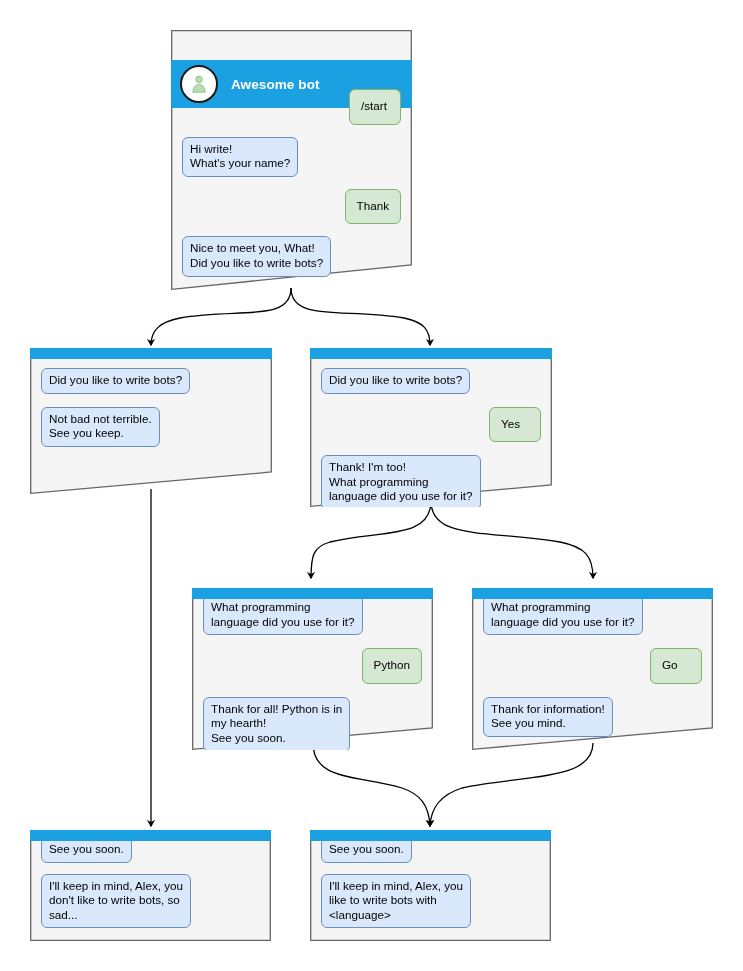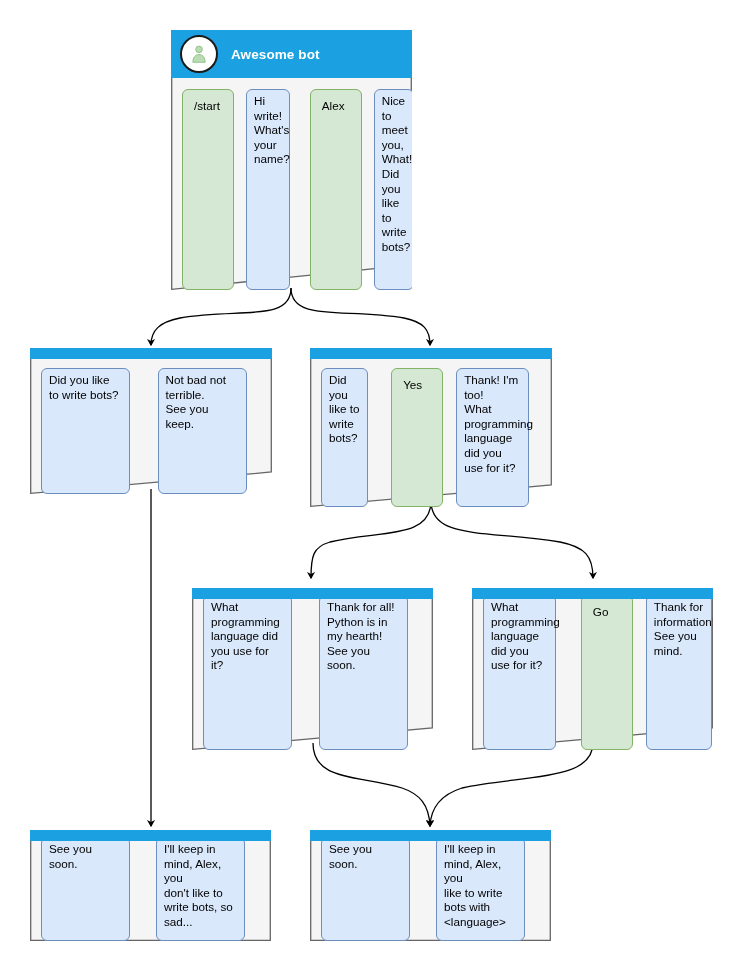--- a/index.html
+++ b/index.html
@@ -52,20 +52,21 @@
     top: 0;
     width: 100%;
     background: #1ba1e2;
     display: flex;
     align-items: center;
     box-sizing: border-box;
   }
   .node.root .node-header {
     height: 48px;
     padding-left: 9px;
+    margin-top: 30px;
   }
   .node.plain .node-header {
     height: 11px;
   }
   .node-title {
     color: #ffffff;
     font-size: 13.5px;
     font-weight: bold;
     margin-left: 13px;
     letter-spacing: .1px;
@@ -85,20 +86,21 @@
   }
 
   
   .chat {
     position: absolute;
     left: 0;
     width: 100%;
     box-sizing: border-box;
     padding: 0 11px;
     display: flex;
+    flex-direction: column;
   }
   .node.root .chat { top: 48px; }
   .node.plain .chat { top: 11px; }
 
   .row {
     display: flex;
     width: 100%;
   }
   .row.left  { justify-content: flex-start; }
   .row.right { justify-content: flex-end; }
@@ -166,21 +168,21 @@
     </div>
     <div class="chat" style="height:212px; padding-top:11px; gap:12px;">
       <div class="row right">
         <div class="bubble user">/start</div>
       </div>
       <div class="row left">
         <div class="bubble bot">Hi write!
 What's your name?</div>
       </div>
       <div class="row right">
-        <div class="bubble user">Alex</div>
+        <div class="bubble user">Thank</div>
       </div>
       <div class="row left">
         <div class="bubble bot">Nice to meet you, What!
 Did you like to write bots?</div>
       </div>
     </div>
   </div>
 </div>
 
 <div class="node plain" style="left:30px; top:348px; width:242px; height:146px;">
@@ -226,20 +228,23 @@
 <div class="node plain" style="left:192px; top:588px; width:241px; height:162px;">
   <svg class="node-shape" viewBox="0 0 241 162" preserveAspectRatio="none">
     <polygon points="0.7,0.7 240.3,0.7 240.3,140 0.7,161.3" fill="#f5f5f5" stroke="#666666" stroke-width="1.3"></polygon>
   </svg>
   <div class="node-inner">
     <div class="chat" style="top:0; height:162px; padding-top:7px; gap:13px;">
       <div class="row left">
         <div class="bubble bot">What programming
 language did you use for it?</div>
       </div>
+      <div class="row right">
+        <div class="bubble user">Python</div>
+      </div>
       <div class="row left">
         <div class="bubble bot">Thank for all! Python is in
 my hearth!
 See you soon.</div>
       </div>
     </div>
     <div class="node-header"></div>
   </div>
 </div>
 

